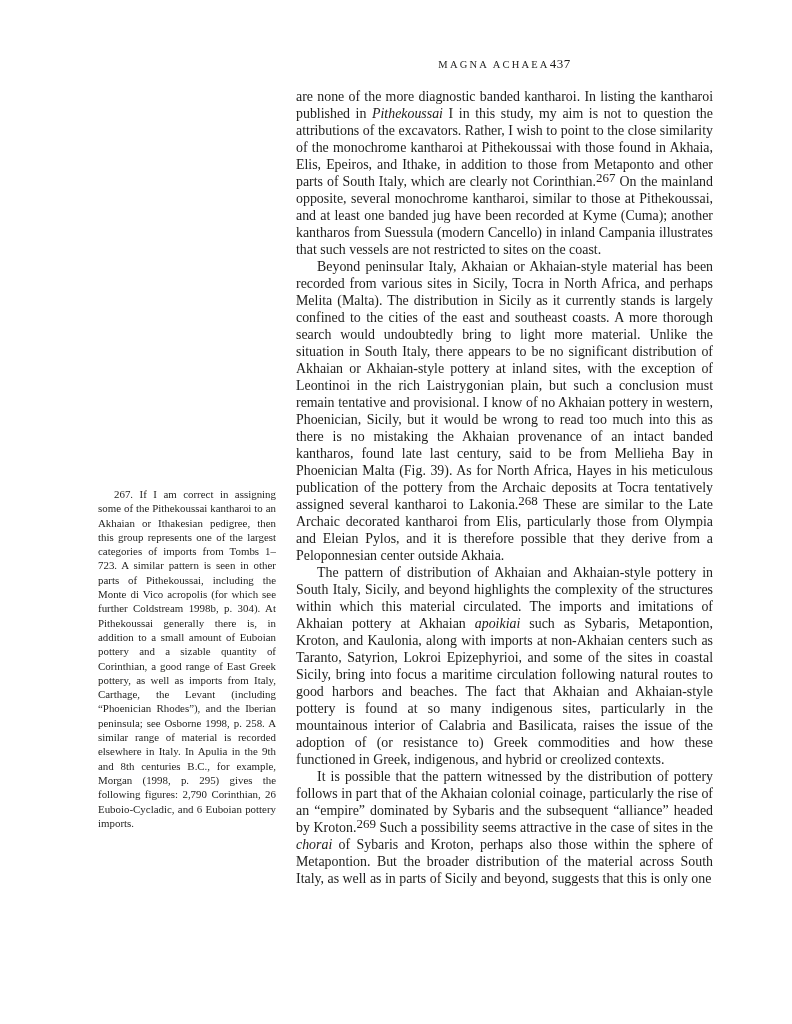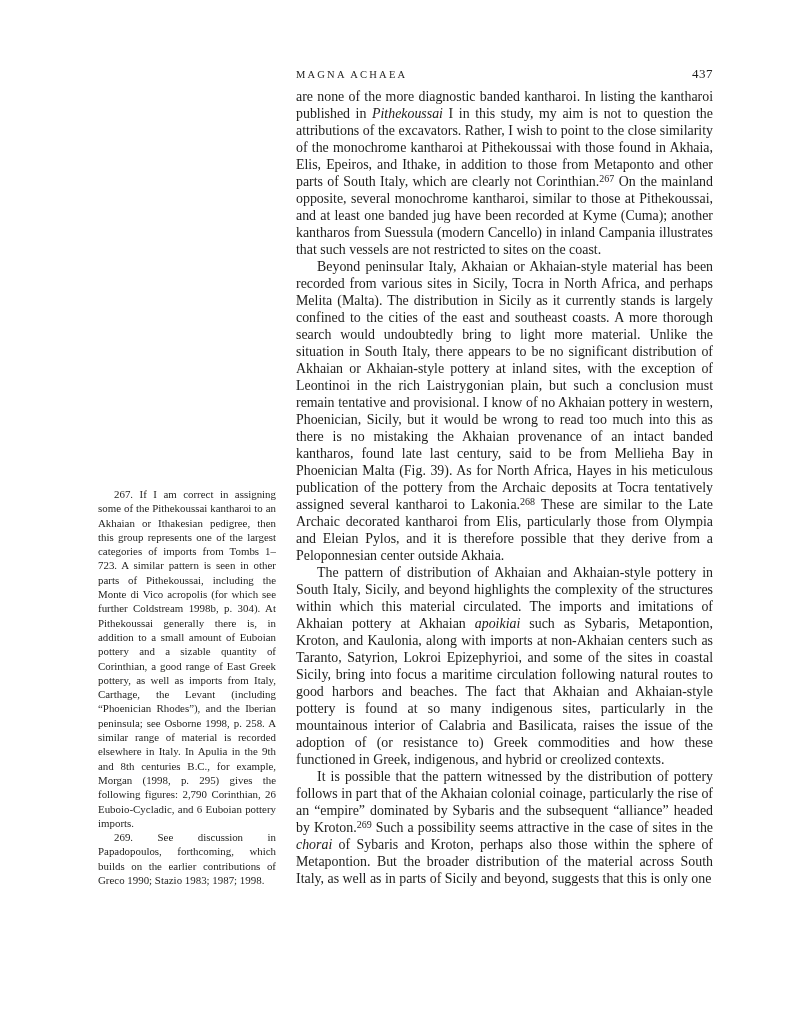--- a/index.html
+++ b/index.html
@@ -11,25 +11,25 @@
     position: relative;
     width: 792px;
     height: 1024px;
     background: #ffffff;
     color: #1d1d1b;
     font-family: "Liberation Serif", "DejaVu Serif", serif;
     overflow: hidden;
   }
   .running-head {
     position: absolute;
-    top: 66px;
+    top: 56px;
     left: 296px;
     width: 417px;
     display: flex;
-    justify-content: space-between;
+    justify-content: center;
     align-items: baseline;
   }
   .head-title {
     font-size: 10.5px;
     letter-spacing: 2.2px;
   }
   .page-number {
     font-size: 13px;
     letter-spacing: 0.5px;
   }
@@ -60,40 +60,39 @@
     text-align: justify;
     hyphens: auto;
     -webkit-hyphens: auto;
   }
   .footnote-column p {
     margin: 0;
     text-indent: 16px;
   }
   em { }
   sup {
-    font-size: 10px;
+    font-size: 13px;
     line-height: 0;
     vertical-align: baseline;
     position: relative;
     top: -4.5px;
   }
 </style>
 </head>
 <body>
 
 <div class="page">
 
   <header class="running-head">
     <span class="head-title">MAGNA ACHAEA</span>
     <span class="page-number">437</span>
   </header>
 
   <aside class="footnote-column">
     <p><span>267. If I am correct in assigning some of the Pithekoussai kantharoi to an Akhaian or Ithakesian pedigree, then this group represents one of the largest categories of imports from Tombs 1–723. A similar pattern is seen in other parts of Pithekoussai, including the Monte di Vico acropolis (for which see further Coldstream 1998b, p. 304). At Pithekoussai generally there is, in addition to a small amount of Euboian pottery and a sizable quantity of Corinthian, a good range of East Greek pottery, as well as imports from Italy, Carthage, the Levant (including “Phoenician Rhodes”), and the Iberian peninsula; see Osborne 1998, p. 258. A similar range of material is recorded elsewhere in Italy. In Apulia in the 9th and 8th centuries B.C., for example, Morgan (1998, p. 295) gives the following figures: 2,790 Corinthian, 26 Euboio-Cycladic, and 6 Euboian pottery imports.</span></p>
-    <p><span>269. See discussion in Papadopoulos, forthcoming, which builds on the earlier contributions of Greco 1990; Stazio 1983; 1987; 1998.</span></p>
   </aside>
 
   <main class="main-column">
     <p><span>are none of the more diagnostic banded kantharoi. In listing the kantharoi published in </span><em>Pithekoussai</em><span> I in this study, my aim is not to question the attributions of the excavators. Rather, I wish to point to the close similarity of the monochrome kantharoi at Pithekoussai with those found in Akhaia, Elis, Epeiros, and Ithake, in addition to those from Metaponto and other parts of South Italy, which are clearly not Corinthian.</span><sup>267</sup><span> On the mainland opposite, several monochrome kantharoi, similar to those at Pithekoussai, and at least one banded jug have been recorded at Kyme (Cuma); another kantharos from Suessula (modern Cancello) in inland Campania illustrates that such vessels are not restricted to sites on the coast.</span></p>
     <p class="indent"><span>Beyond peninsular Italy, Akhaian or Akhaian-style material has been recorded from various sites in Sicily, Tocra in North Africa, and perhaps Melita (Malta). The distribution in Sicily as it currently stands is largely confined to the cities of the east and southeast coasts. A more thorough search would undoubtedly bring to light more material. Unlike the situation in South Italy, there appears to be no significant distribution of Akhaian or Akhaian-style pottery at inland sites, with the exception of Leontinoi in the rich Laistrygonian plain, but such a conclusion must remain tentative and provisional. I know of no Akhaian pottery in western, Phoenician, Sicily, but it would be wrong to read too much into this as there is no mistaking the Akhaian provenance of an intact banded kantharos, found late last century, said to be from Mellieha Bay in Phoenician Malta (Fig. 39). As for North Africa, Hayes in his meticulous publication of the pottery from the Archaic deposits at Tocra tentatively assigned several kantharoi to Lakonia.</span><sup>268</sup><span> These are similar to the Late Archaic decorated kantharoi from Elis, particularly those from Olympia and Eleian Pylos, and it is therefore possible that they derive from a Peloponnesian center outside Akhaia.</span></p>
     <p class="indent"><span>The pattern of distribution of Akhaian and Akhaian-style pottery in South Italy, Sicily, and beyond highlights the complexity of the structures within which this material circulated. The imports and imitations of Akhaian pottery at Akhaian </span><em>apoikiai</em><span> such as Sybaris, Metapontion, Kroton, and Kaulonia, along with imports at non-Akhaian centers such as Taranto, Satyrion, Lokroi Epizephyrioi, and some of the sites in coastal Sicily, bring into focus a maritime circulation following natural routes to good harbors and beaches. The fact that Akhaian and Akhaian-style pottery is found at so many indigenous sites, particularly in the mountainous interior of Calabria and Basilicata, raises the issue of the adoption of (or resistance to) Greek commodities and how these functioned in Greek, indigenous, and hybrid or creolized contexts.</span></p>
     <p class="indent"><span>It is possible that the pattern witnessed by the distribution of pottery follows in part that of the Akhaian colonial coinage, particularly the rise of an “empire” dominated by Sybaris and the subsequent “alliance” headed by Kroton.</span><sup>269</sup><span> Such a possibility seems attractive in the case of sites in the </span><em>chorai</em><span> of Sybaris and Kroton, perhaps also those within the sphere of Metapontion. But the broader distribution of the material across South Italy, as well as in parts of Sicily and beyond, suggests that this is only one</span></p>
   </main>
 
 </div>

